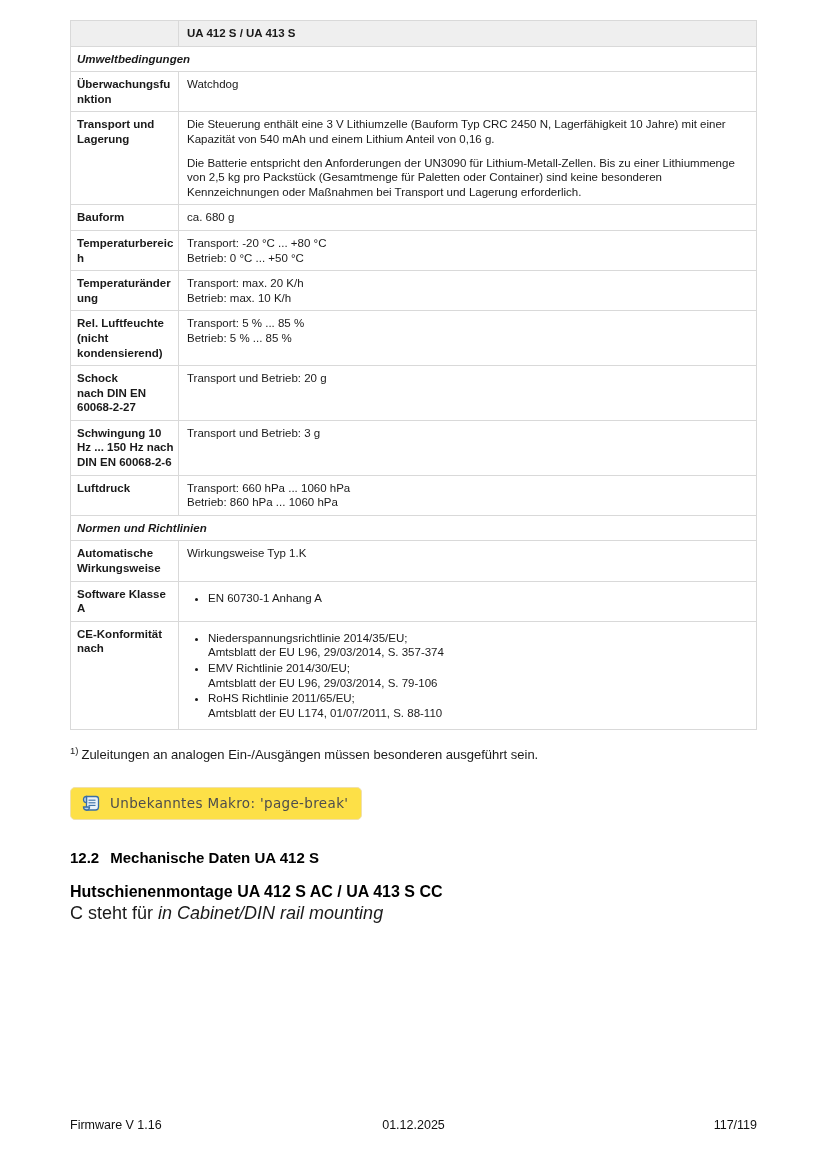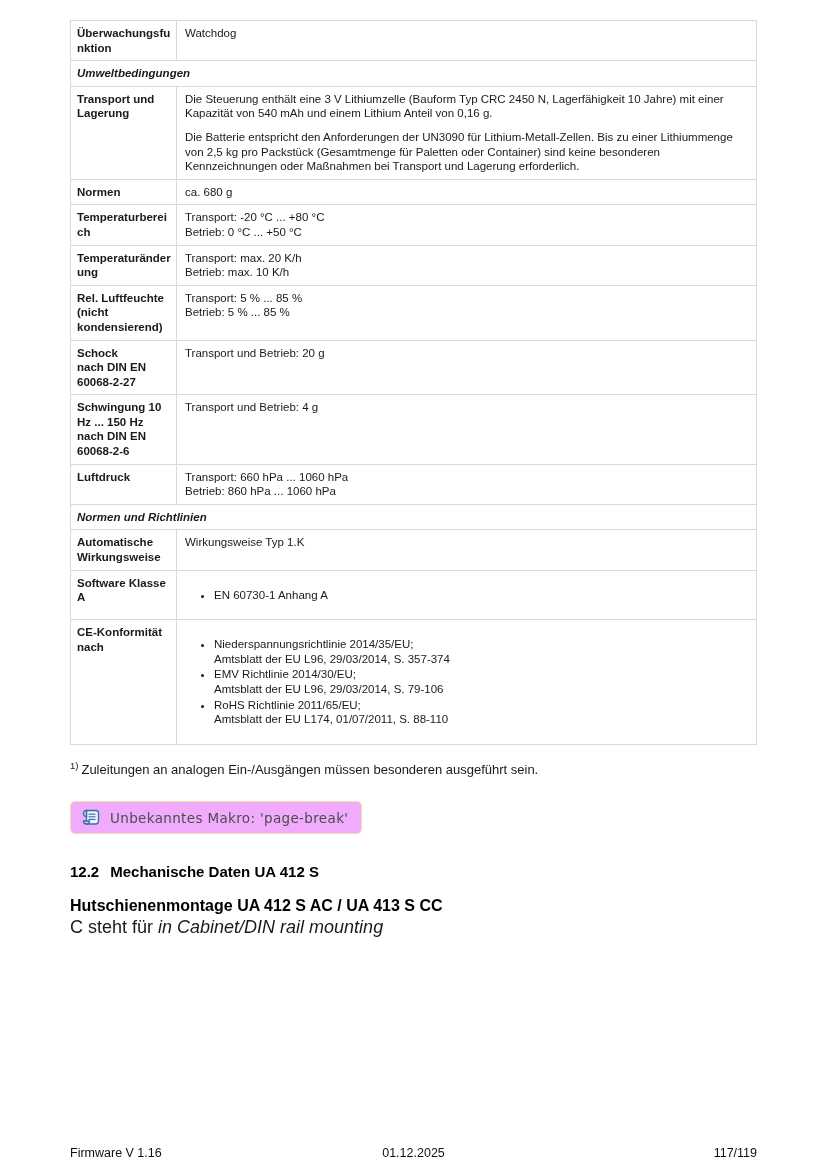--- a/index.html
+++ b/index.html
@@ -51,34 +51,34 @@
     background: #efefef;
     font-weight: bold;
     padding: 5px 8px;
   }
   table.spec .header-row .label-cell { padding: 5px 6px; }
   table.spec .section-cell {
     font-weight: bold; font-style: italic;
     padding: 5px 6px;
   }
   table.spec ul {
-    margin: 12px; padding-left: 17px;
+    margin: 4px; padding-left: 17px;
   }
   table.spec li { white-space: pre-line; margin: 0 0 1px 0; }
 
   
   .footnote { margin-top: 15px; font-size: 13px; }
   .footnote sup { font-size: 9.5px; margin-right: 3px; }
 
   
   .macro-box {
     display: inline-flex; align-items: center; gap: 10px;
     margin-top: 11px;
     padding: 7px 13px 7px 10px;
-    background: #f0abfc;
+    background: #fde047;
     border: 1px solid #f0e0ad;
     border-radius: 5px;
     font-family: "DejaVu Sans", sans-serif;
     font-size: 13.5px;
     letter-spacing: 0.35px;
     color: #4d4d4d;
   }
   .macro-box .scroll-icon { display: block; }
 
   
@@ -91,52 +91,56 @@
     margin: 17px 0 0 0;
     font-size: 16px; font-weight: bold; color: #000;
   }
   p.body-line { margin: 2px 0 0 0; font-size: 18px; }
   p.body-line .italic { font-style: italic; }
 
   
   .footer {
     position: absolute; left: 70px; right: 70px; top: 1118px;
     display: flex; justify-content: space-between; align-items: flex-start;
-    font-size: 12.5px; color: #111; margin-top: 28px;
+    font-size: 12.5px; color: #111;
   }
   .footer .center { position: absolute; left: 0; right: 0; text-align: center; }
 </style>
 </head>
 <body>
 
 <div class="page">
 
   
 
   
   <table class="spec">
     <tbody>
+      <tr class="header-row">
+        <td class="label-cell"></td>
+        <td>UA 412 S / UA 413 S</td>
+      </tr>
     <tr>
+          <td colspan="2" class="section-cell">Umweltbedingungen</td>
+        </tr>
+        <tr>
           <td class="label-cell">Überwachungsfunktion</td>
           <td class="value-cell">
             <p>Watchdog</p>
           </td>
-        </tr>
-        <tr>
-          <td colspan="2" class="section-cell">Umweltbedingungen</td>
         </tr>
         <tr>
           <td class="label-cell">Transport und Lagerung</td>
           <td class="value-cell">
             <p>Die Steuerung enthält eine 3 V Lithiumzelle (Bauform Typ CRC 2450 N, Lagerfähigkeit 10 Jahre) mit einer Kapazität von 540 mAh und einem Lithium Anteil von 0,16 g.</p>
             <p>Die Batterie entspricht den Anforderungen der UN3090 für Lithium-Metall-Zellen. Bis zu einer Lithiummenge von 2,5 kg pro Packstück (Gesamtmenge für Paletten oder Container) sind keine besonderen Kennzeichnungen oder Maßnahmen bei Transport und Lagerung erforderlich.</p>
           </td>
         </tr>
         <tr>
-          <td class="label-cell">Normen</td>
+          <td class="label-cell">Bauform</td>
           <td class="value-cell">
             <p>ca. 680 g</p>
           </td>
         </tr>
         <tr>
           <td class="label-cell">Temperaturbereich</td>
           <td class="value-cell">
             <p>Transport: -20 °C ... +80 °C
 Betrieb: 0 °C ... +50 °C</p>
           </td>
@@ -158,21 +162,21 @@
         <tr>
           <td class="label-cell">Schock
 nach DIN EN 60068-2-27</td>
           <td class="value-cell">
             <p>Transport und Betrieb: 20 g</p>
           </td>
         </tr>
         <tr>
           <td class="label-cell">Schwingung 10 Hz ... 150 Hz nach DIN EN 60068-2-6</td>
           <td class="value-cell">
-            <p>Transport und Betrieb: 4 g</p>
+            <p>Transport und Betrieb: 3 g</p>
           </td>
         </tr>
         <tr>
           <td class="label-cell">Luftdruck</td>
           <td class="value-cell">
             <p>Transport: 660 hPa ... 1060 hPa
 Betrieb: 860 hPa ... 1060 hPa</p>
           </td>
         </tr>
         <tr>

